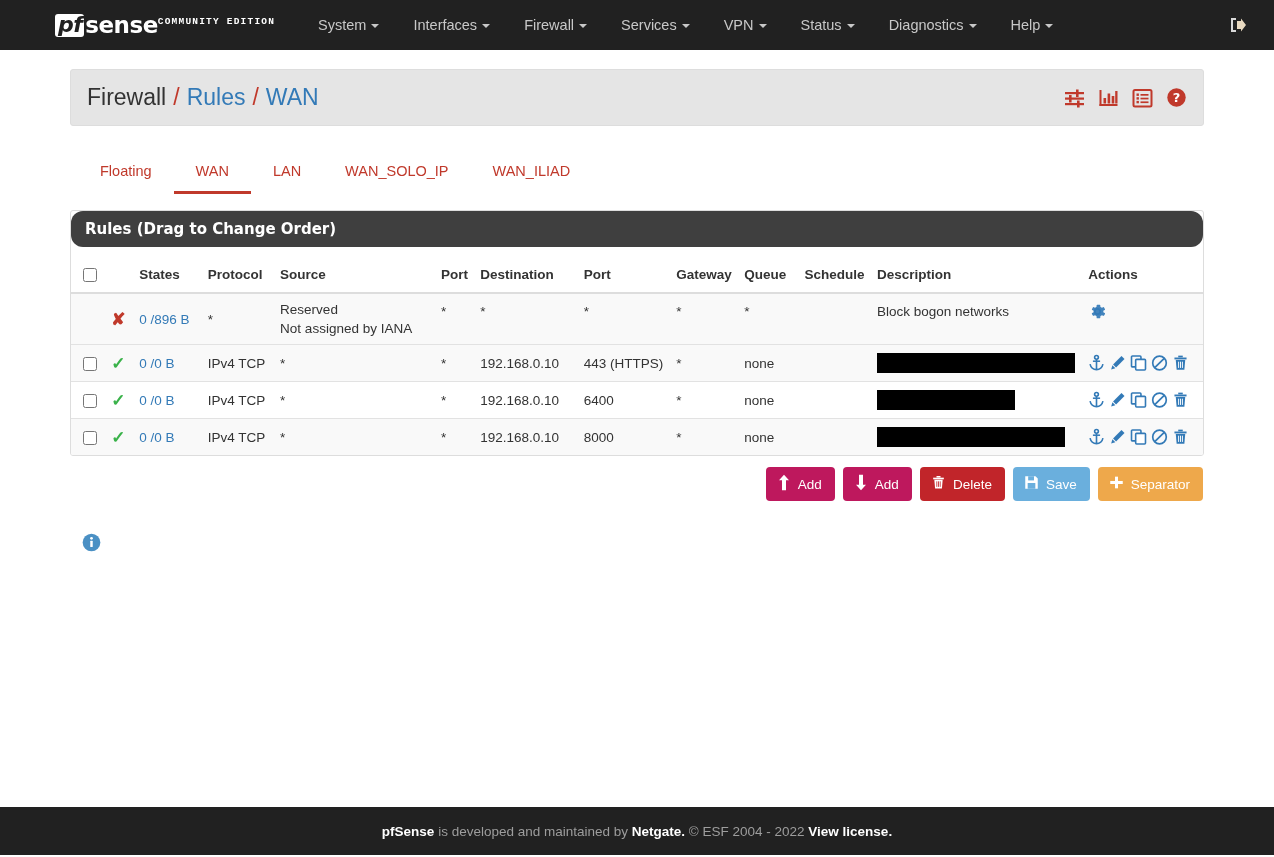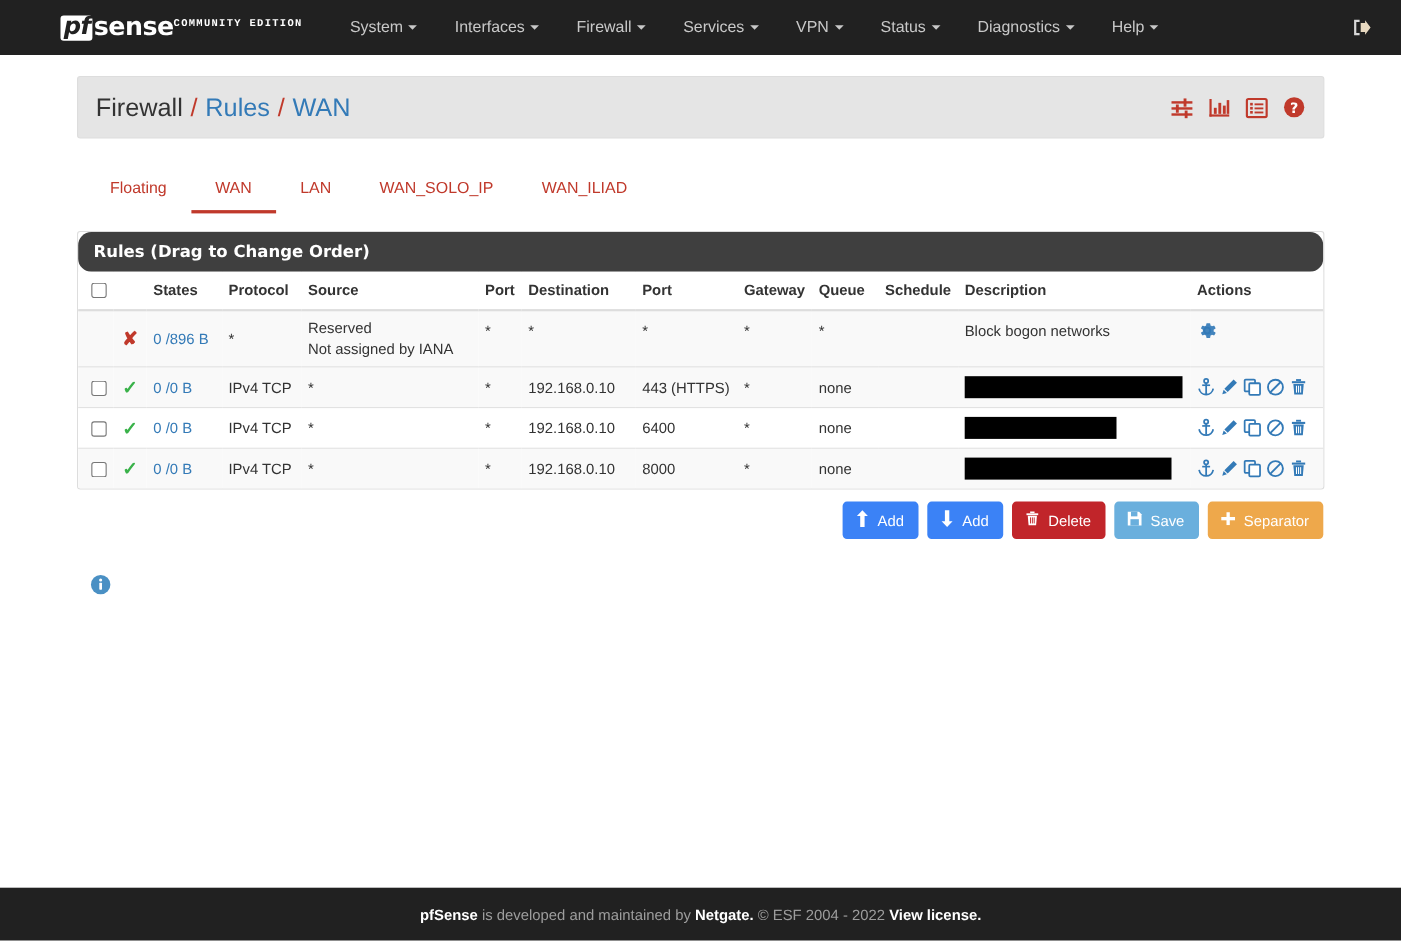--- a/index.html
+++ b/index.html
@@ -148,20 +148,21 @@
     font-size: 15px;
     font-weight: bold;
     padding: 9px 14px;
     font-family: "DejaVu Sans", sans-serif;
     border-radius: 12px;
   }
   table.rules {
     width: 100%;
     border-collapse: collapse;
     font-size: 13.5px;
+    margin-top: 11px;
   }
   table.rules thead th {
     text-align: left;
     font-weight: bold;
     color: #333;
     padding: 9px 6px 10px 6px;
     border-bottom: 2px solid #ddd;
     background: #fff;
     white-space: nowrap;
     font-size: 13.5px;
@@ -231,21 +232,21 @@
     align-items: center;
     gap: 7px;
     border: none;
     border-radius: 4px;
     padding: 7px 13px 7px 11px;
     font-size: 13.5px;
     color: #fff;
     cursor: pointer;
     font-family: "Liberation Sans", sans-serif;
   }
-  .btn-success { background: #3b82f6; }
+  .btn-success { background: #be185d; }
   .btn-danger  { background: #c1252a; }
   .btn-info    { background: #6aafdd; }
   .btn-warning { background: #eea84b; }
 
   .info-note { margin-top: 32px; padding-left: 12px; }
   .info-icon { cursor: pointer; }
 
   
   .footer {
     position: absolute;

